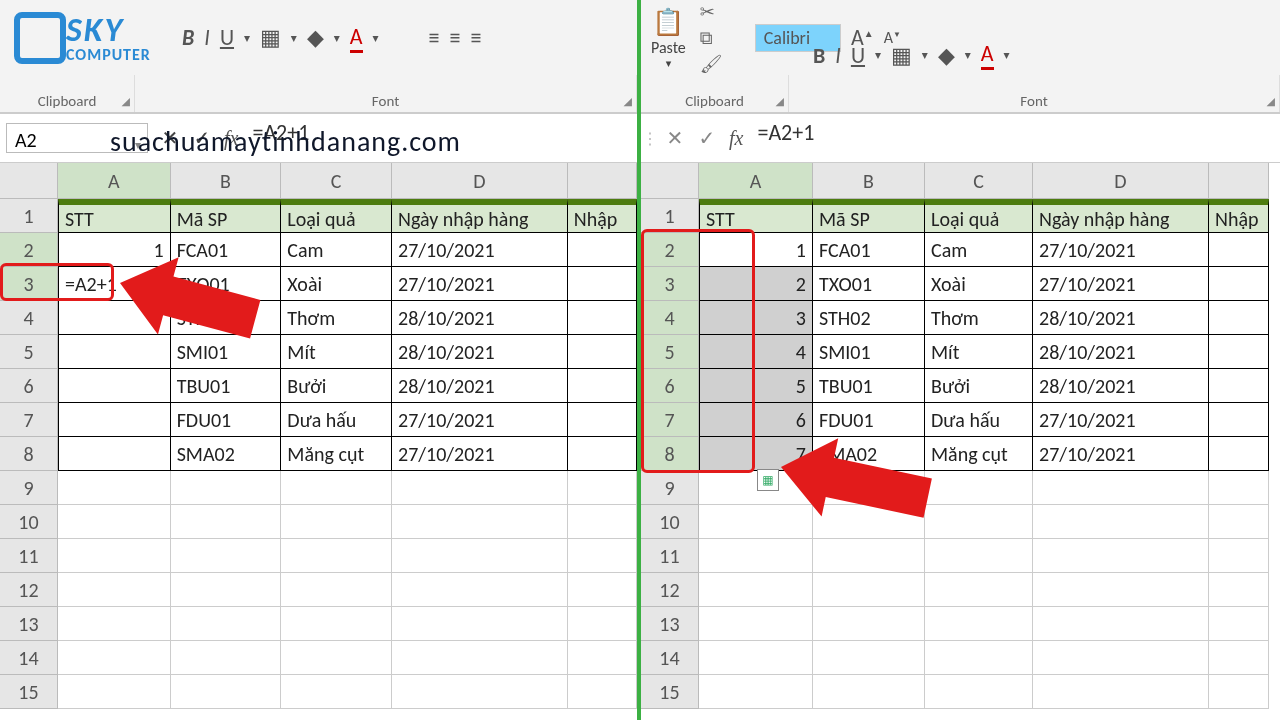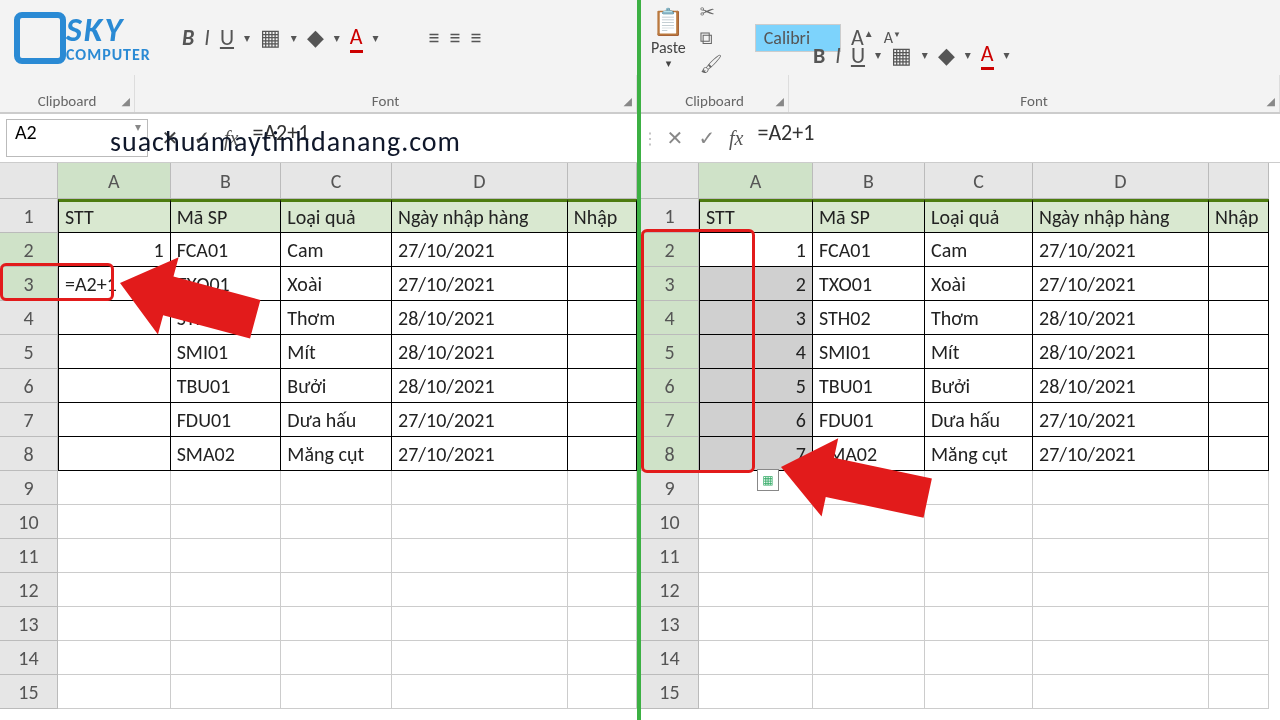--- a/index.html
+++ b/index.html
@@ -21,42 +21,42 @@
 
   
   .ribbon-top .btnset { display: flex; gap: 10px; align-items: center; padding-left: 12px; color: #555; font-size: 22px; }
   .paste-btn { display:flex; flex-direction:column; align-items:center; padding:4px 10px; color:#444; font-size:16px; }
   .paste-btn .ic { font-size:26px; color:#d98c3c; }
   .mini-btns { display:flex; flex-direction:column; gap:4px; margin-left:4px; }
   .mini-btns span { font-size:18px; color:#666; }
 
   
   .formula-bar { height: 50px; background: #fff; border-top:1px solid #ccc; border-bottom:1px solid #ccc; display:flex; align-items:center; }
-  .name-box { width: 142px; height: 38px; border:1px solid #bbb; margin:0 6px; display:flex; align-items:flex-start; padding:0 8px; font-size:20px; background:#fff; position:relative; }
+  .name-box { width: 142px; height: 30px; border:1px solid #bbb; margin:0 6px; display:flex; align-items:flex-end; padding:0 8px; font-size:20px; background:#fff; position:relative; }
   .name-box::after { content:"▾"; position:absolute; right:6px; color:#888; font-size:12px; }
   .fb-btn { width:32px; text-align:center; font-size:20px; color:#888; }
   .fb-btn.active { color:#444; }
   .fx { font-style:italic; font-family:'Times New Roman', serif; font-size:20px; color:#555; margin:0 6px; }
   .formula-input { flex:1; height:38px; border:none; font-size:22px; padding:0 8px; color:#333; }
 
   
   .sheet { flex:1; background:#fff; position:relative; overflow:hidden; }
   .corner { position:absolute; top:0; left:0; width:58px; height:36px; background:#e6e6e6; border-right:1px solid #bbb; border-bottom:1px solid #bbb; }
   .colhdrs { position:absolute; top:0; left:58px; right:0; height:36px; display:flex; }
   .colhdr { background:#e6e6e6; border-right:1px solid #bbb; border-bottom:1px solid #bbb; display:flex; align-items:center; justify-content:center; font-size:20px; color:#555; }
   .colhdr.sel { background:#cfe2c8; }
   .rowhdrs { position:absolute; top:36px; left:0; width:58px; }
   .rowhdr { height:34px; background:#e6e6e6; border-right:1px solid #bbb; border-bottom:1px solid #bbb; display:flex; align-items:center; justify-content:center; font-size:20px; color:#555; }
   .rowhdr.sel { background:#cfe2c8; }
 
   .cells { position:absolute; top:36px; left:58px; right:0; }
   .row { display:flex; height:34px; }
   .cell { border-right:1px solid #ccc; border-bottom:1px solid #ccc; padding:2px 6px; font-size:20px; color:#222; display:flex; align-items:center; overflow:hidden; white-space:nowrap; }
   .cell.border { border-right:1px solid #000; border-bottom:1px solid #000; }
-  .cell.border-top { border-top:3px solid #4d7c0f; }
+  .cell.border-top { border-top:6px solid #4d7c0f; }
   .cell.border-left { border-left:1px solid #000; }
   .cell.hdr { background:#d9e8d0; font-weight:500; }
   .cell.num { justify-content:flex-end; }
   .cell.sel { background:#d0d0d0; }
 
   
   .L-A { width:114px; } .L-B { width:112px; } .L-C { width:112px; } .L-D { width:178px; } .L-E { width:70px; }
   
   .R-A { width:114px; } .R-B { width:112px; } .R-C { width:108px; } .R-D { width:176px; } .R-E { width:60px; }
 

